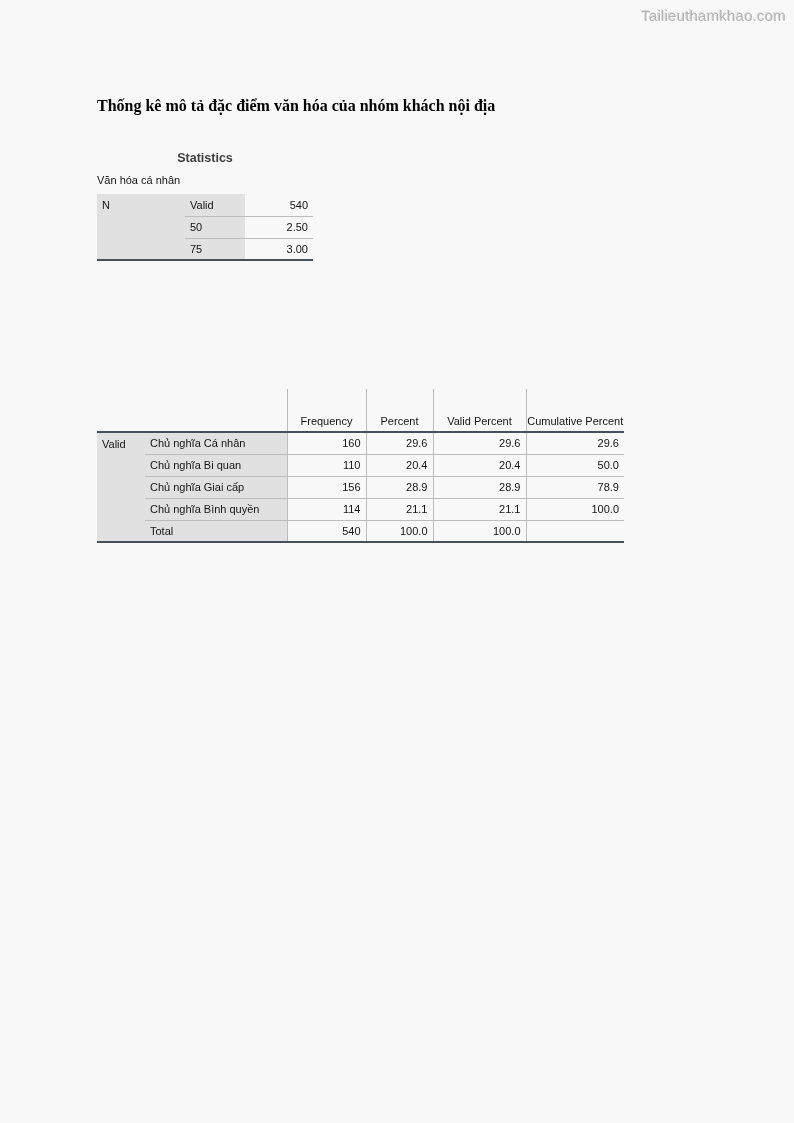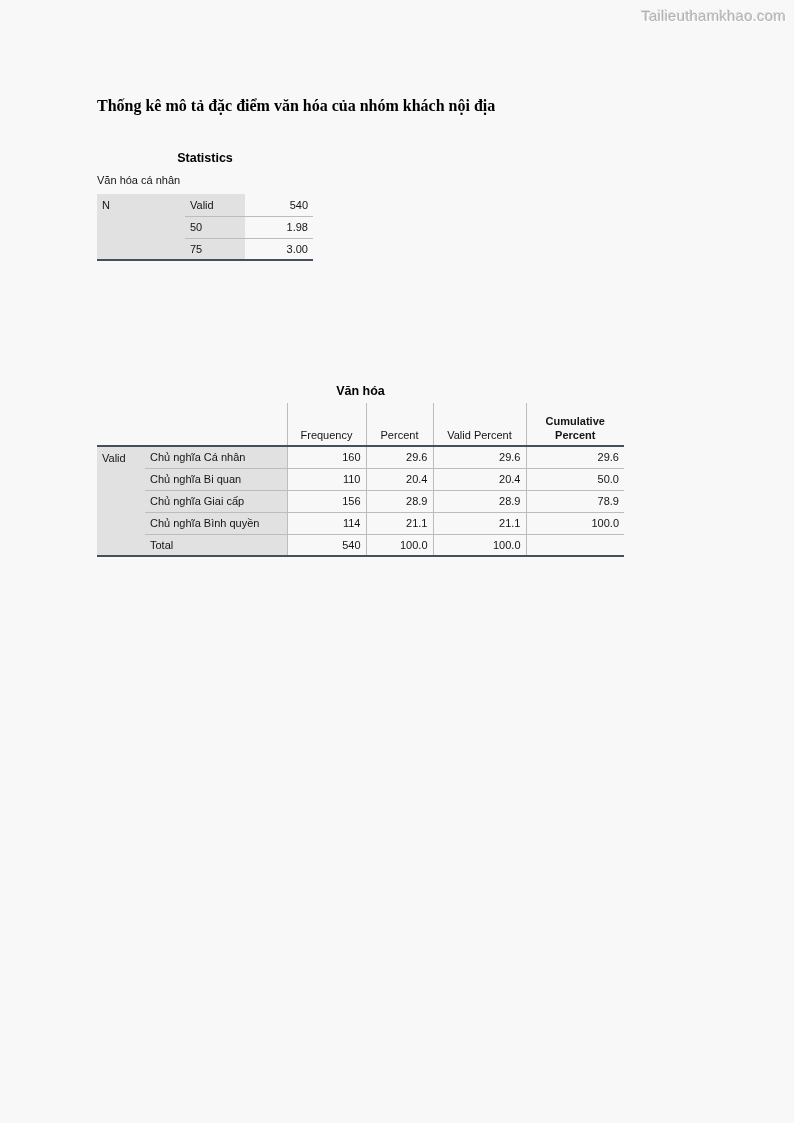--- a/index.html
+++ b/index.html
@@ -31,33 +31,33 @@
   .tbl { border-collapse:collapse; table-layout:fixed; }
   .tbl td, .tbl th { font-size:11px; font-weight:normal; line-height:14px; height:22px; overflow:hidden; white-space:nowrap; }
   .gray { background: var(--row-label-bg,#e1e1e1); }
   .bb   { border-bottom:1px solid var(--grid-line,#bcbcbc); }
   .bl   { border-left:1px solid var(--grid-line,#bcbcbc); }
   .num  { text-align:right; padding-right:5px; }
   .lbl  { text-align:left; padding-left:5px; }
 
   
   .stats-block { position:absolute; left:97px; top:151px; width:216px; }
-  .tbl-title { font-size:12.5px; font-weight:bold; text-align:center; color:#000000; }
+  .tbl-title { font-size:12.5px; font-weight:bold; text-align:center; color:#404040; }
   .stats-caption { font-size:11px; margin-top:9px; margin-bottom:8px; }
   .stats-table { width:216px; border-bottom:2px solid var(--dark-border,#46505c); }
 
   
   .freq-block { position:absolute; left:97px; top:384px; width:527px; }
   .freq-table { width:527px; margin-top:5px; border-bottom:2px solid var(--dark-border,#46505c); }
   .freq-table thead th {
     height:43px; vertical-align:bottom; 
     padding-bottom:3px; white-space:normal;
     border-bottom:2px solid var(--dark-border,#46505c);
   }
-  .freq-table thead th.hwrap { line-height:14px;font-weight:bold; }
+  .freq-table thead th.hwrap { line-height:14px; }
   .group-cell { vertical-align:top; padding-top:4px; }
 </style>
 </head>
 <body>
 
 <div class="page">
 
   <div class="watermark">Tailieuthamkhao.com</div>
 
   <h1 class="doc-title">Thống kê mô tả đặc điểm văn hóa của nhóm khách nội địa</h1>
@@ -73,33 +73,32 @@
         </colgroup>
       <tbody>
         <tr>
           <td class="gray lbl">N</td>
           <td class="gray lbl bb">Valid</td>
           <td class="num bb">540</td>
         </tr>
         <tr>
           <td class="gray lbl"></td>
           <td class="gray lbl bb">50</td>
-          <td class="num bb">1.98</td>
+          <td class="num bb">2.50</td>
         </tr>
         <tr>
           <td class="gray lbl"></td>
           <td class="gray lbl">75</td>
           <td class="num">3.00</td>
         </tr>
       </tbody>
     </table>
   </div>
 
   <div class="freq-block">
-    <div class="tbl-title">Văn hóa</div>
     <table class="tbl freq-table">
       <colgroup>
         <col style="width:48px">
           <col style="width:142px">
           <col style="width:79px">
         <col style="width:67px">
           <col style="width:93px">
           <col style="width:98px">
       </colgroup>
       <thead>

